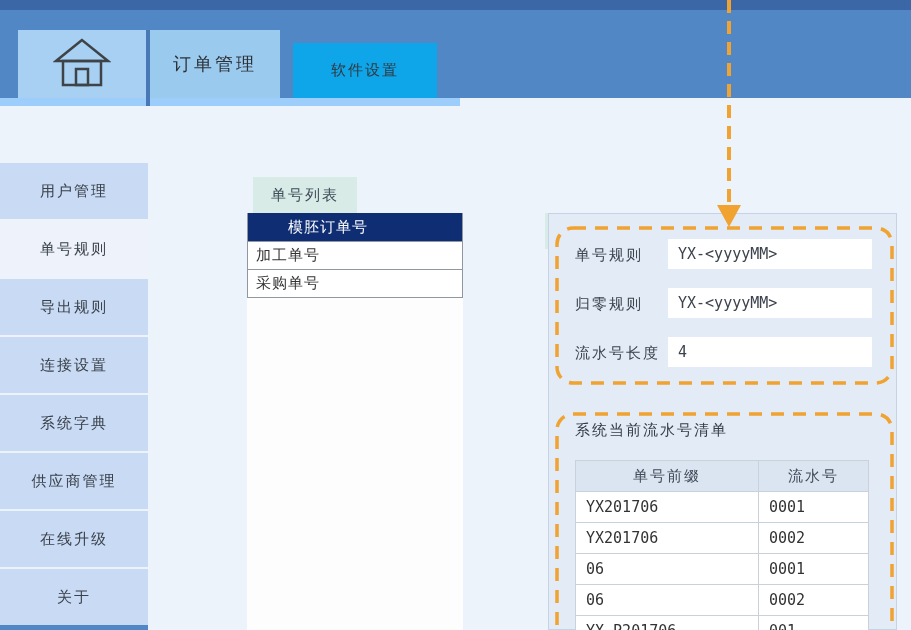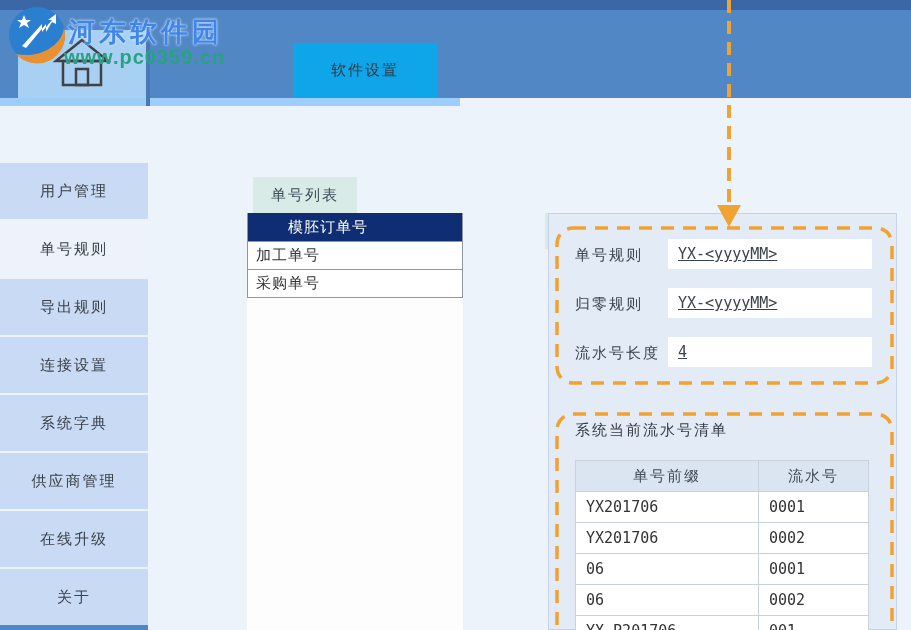--- a/index.html
+++ b/index.html
@@ -38,21 +38,21 @@
   .list-panel{position:absolute;left:247px;top:213px;width:216px;height:417px;background:#fdfdfe;}
   .list-box{position:absolute;left:0;top:0;width:214px;border:1px solid #9097a0;border-top:none;}
   .list-row{height:27px;background:#fff;border-top:1px solid #9097a0;color:#333;font-size:15px;
     display:flex;align-items:center;padding-left:8px;letter-spacing:1px;cursor:pointer;}
   .list-row.selected{background:#0e2d72;color:#fff;height:28px;border-top:none;padding-left:40px;}
 
   
   .detail-panel{position:absolute;left:548px;top:213px;width:349px;height:417px;background:#e3ebf7;border:1px solid #c6d3e6;box-sizing:border-box;}
   .field-label{position:absolute;font-size:15px;color:#3c434c;letter-spacing:2px;}
   .field-input{position:absolute;width:194px;height:30px;background:#fff;border:none;outline:none;
-    font-family:"DejaVu Sans Mono",monospace;font-size:15px;color:#3c434c;padding:0 0 0 10px;text-decoration:underline;}
+    font-family:"DejaVu Sans Mono",monospace;font-size:15px;color:#3c434c;padding:0 0 0 10px;}
   .lbl-0{left:575px;top:246px;} .inp-0{left:668px;top:239px;}
   .lbl-1{left:575px;top:295px;} .inp-1{left:668px;top:288px;}
   .lbl-2{left:575px;top:344px;} .inp-2{left:668px;top:337px;}
 
   .serial-title{position:absolute;left:575px;top:421px;font-size:15px;color:#343b44;letter-spacing:2px;}
   .serial-table{position:absolute;left:575px;top:460px;border-collapse:collapse;background:#fff;}
   .serial-table th{width:183px;height:31px;background:#dbe5f1;color:#3f4a5a;font-size:15px;font-weight:normal;
     letter-spacing:2px;border:1px solid #c9d1da;text-align:center;box-sizing:border-box;}
   .serial-table th:last-child{width:110px;}
   .serial-table td{height:31px;border:1px solid #c9d1da;font-family:"DejaVu Sans Mono",monospace;
@@ -73,34 +73,27 @@
   <div class="tab tab-home">
     <span>
       <svg width="58" height="50" viewBox="0 0 58 50">
         <polygon points="29,3 3,24 55,24" fill="none" stroke="#3f4348" stroke-width="2.5"></polygon>
         <rect x="10" y="24" width="38" height="24" fill="none" stroke="#3f4348" stroke-width="2.5"></rect>
         <rect x="23" y="32" width="12" height="16" fill="none" stroke="#3f4348" stroke-width="2.5"></rect>
       </svg>
     </span>
   </div>
   <div class="tab-divider"></div>
+  <div class="tab tab-order">
+    <span>订单管理</span>
+  </div>
   <div class="tab tab-settings">
     <span>软件设置</span>
   </div>
 
-  <div class="logo">
-    <svg width="58" height="58" viewBox="0 0 58 58">
-      <circle cx="29" cy="29" r="28" fill="#2b7fd0"></circle>
-      <path d="M56 22 A28 28 0 0 1 8 48 A38 30 0 0 0 56 22 Z" fill="#e89132"></path>
-      <polygon points="16,9 18,14 23,14 19,17 21,22 16,19 11,22 13,17 9,14 14,14" fill="#fff"></polygon>
-      <polygon points="14,40 34,18 34,26 44,14 40,14 48,8 48,18 44,16 38,26 38,18 18,42" fill="#fff"></polygon>
-    </svg>
-    <div class="logo-name">河东软件园</div>
-    <div class="logo-url">www.pc0359.cn</div>
-  </div>
 
   <div class="side-item" style="top:163px">用户管理</div>
   <div class="side-item selected" style="top:221px">单号规则</div>
   <div class="side-item" style="top:279px">导出规则</div>
   <div class="side-item" style="top:337px">连接设置</div>
   <div class="side-item" style="top:395px">系统字典</div>
   <div class="side-item" style="top:453px">供应商管理</div>
   <div class="side-item" style="top:511px">在线升级</div>
   <div class="side-item" style="top:569px">关于</div>
   <div class="side-bottom"></div>

